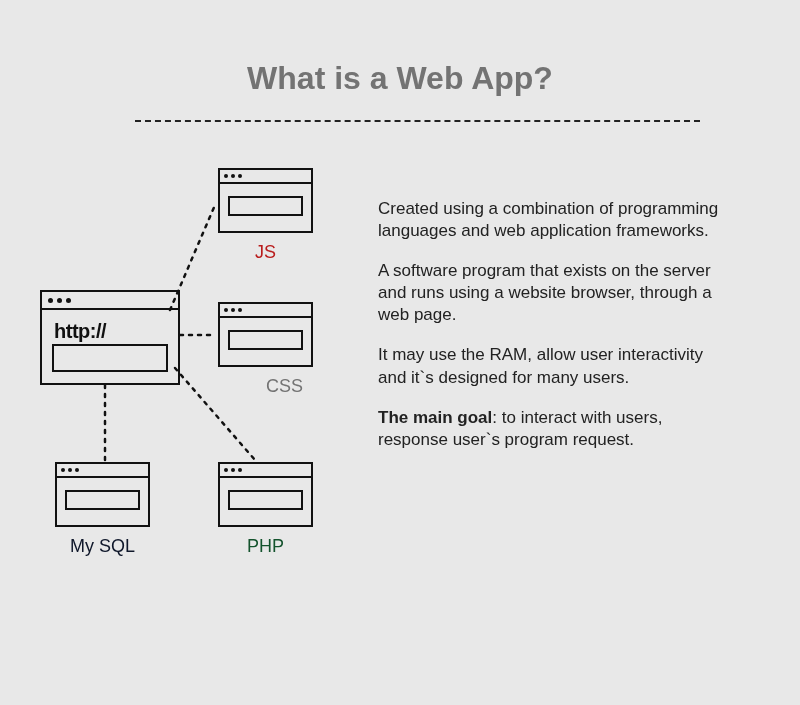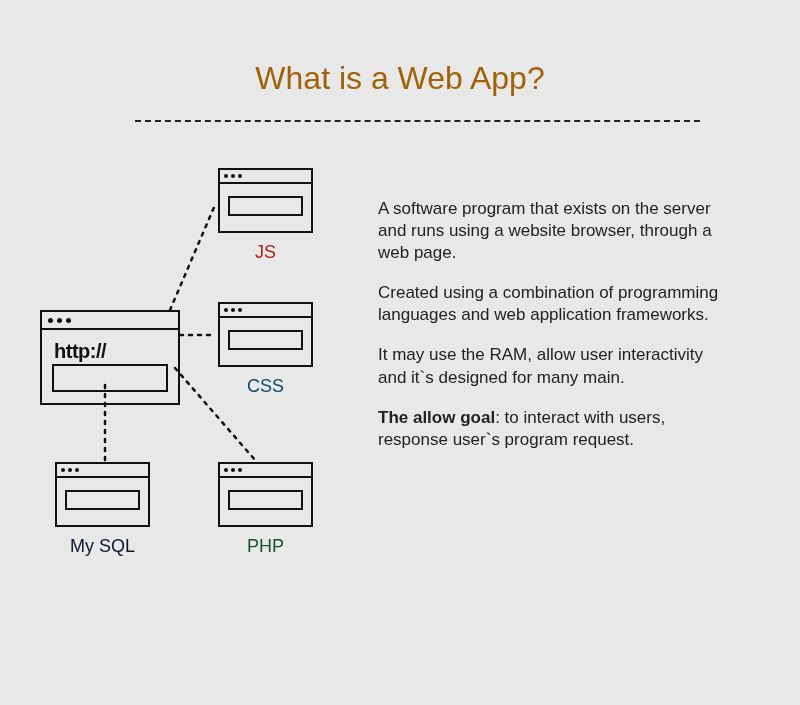--- a/index.html
+++ b/index.html
@@ -11,22 +11,22 @@
       position: relative;
       overflow: hidden;
     }
     .title {
       position: absolute;
       top: 60px;
       left: 0;
       width: 100%;
       text-align: center;
       font-size: 32px;
-      font-weight: normal;
-      color: #a16207;
+      font-weight: bold;
+      color: #737373;
     }
     .dashed-divider {
       position: absolute;
       top: 120px;
       left: 135px;
       right: 100px;
       border-top: 2px dashed #222;
     }
     .window {
       position: absolute;
@@ -108,21 +108,21 @@
     <line x1="170" y1="310" x2="215" y2="205"></line>
 
     <line x1="180" y1="335" x2="215" y2="335"></line>
 
     <line x1="175" y1="368" x2="255" y2="460"></line>
 
     <line x1="105" y1="385" x2="105" y2="460"></line>
   </g>
 </svg>
 
-<div class="window big" style="left:40px; top:290px;margin-top:20px;">
+<div class="window big" style="left:40px; top:290px;">
   <div class="titlebar">
     <span class="dot"></span>
       <span class="dot"></span>
       <span class="dot"></span>
   </div>
   <div class="http-label">http://</div>
   <div class="inner-bar"></div>
 </div>
 
 <div class="window small" style="left:218px; top:168px;">
@@ -136,21 +136,21 @@
 <div class="caption" style="left:218px; top:242px; width:95px;;color:#b91c1c">JS</div>
 
 <div class="window small" style="left:218px; top:302px;">
   <div class="titlebar">
     <span class="dot"></span>
       <span class="dot"></span>
       <span class="dot"></span>
   </div>
   <div class="inner-bar"></div>
 </div>
-<div class="caption" style="left: 218px; top: 376px; width: 95px; color: #0c4a6e;">CSS</div>
+<div class="caption" style="left: 208px; top: 376px; width: 95px; color: #737373; text-align: right;">CSS</div>
 
 <div class="window small" style="left:218px; top:462px;">
   <div class="titlebar">
     <span class="dot"></span>
       <span class="dot"></span>
       <span class="dot"></span>
   </div>
   <div class="inner-bar"></div>
 </div>
 <div class="caption" style="left: 218px; top: 536px; width: 95px; color: #14532d;">PHP</div>
@@ -159,19 +159,19 @@
   <div class="titlebar">
     <span class="dot"></span>
       <span class="dot"></span>
       <span class="dot"></span>
   </div>
   <div class="inner-bar"></div>
 </div>
 <div class="caption" style="left: 40px; top: 536px; width: 125px; color: #0f172a;">My SQL</div>
 
 <div class="text-block">
+  <p>Created using a combination of programming languages and web application frameworks.</p>
   <p>A software program that exists on the server and runs using a website browser, through a web page.</p>
-  <p>Created using a combination of programming languages and web application frameworks.</p>
-  <p>It may use the RAM, allow user interactivity and it`s designed for many main.</p>
+  <p>It may use the RAM, allow user interactivity and it`s designed for many users.</p>
   <p>
-    <span class="bold">The allow goal</span><span>: to interact with users, response user`s program request.</span>
+    <span class="bold">The main goal</span><span>: to interact with users, response user`s program request.</span>
   </p>
 </div>
 
 </body></html>

